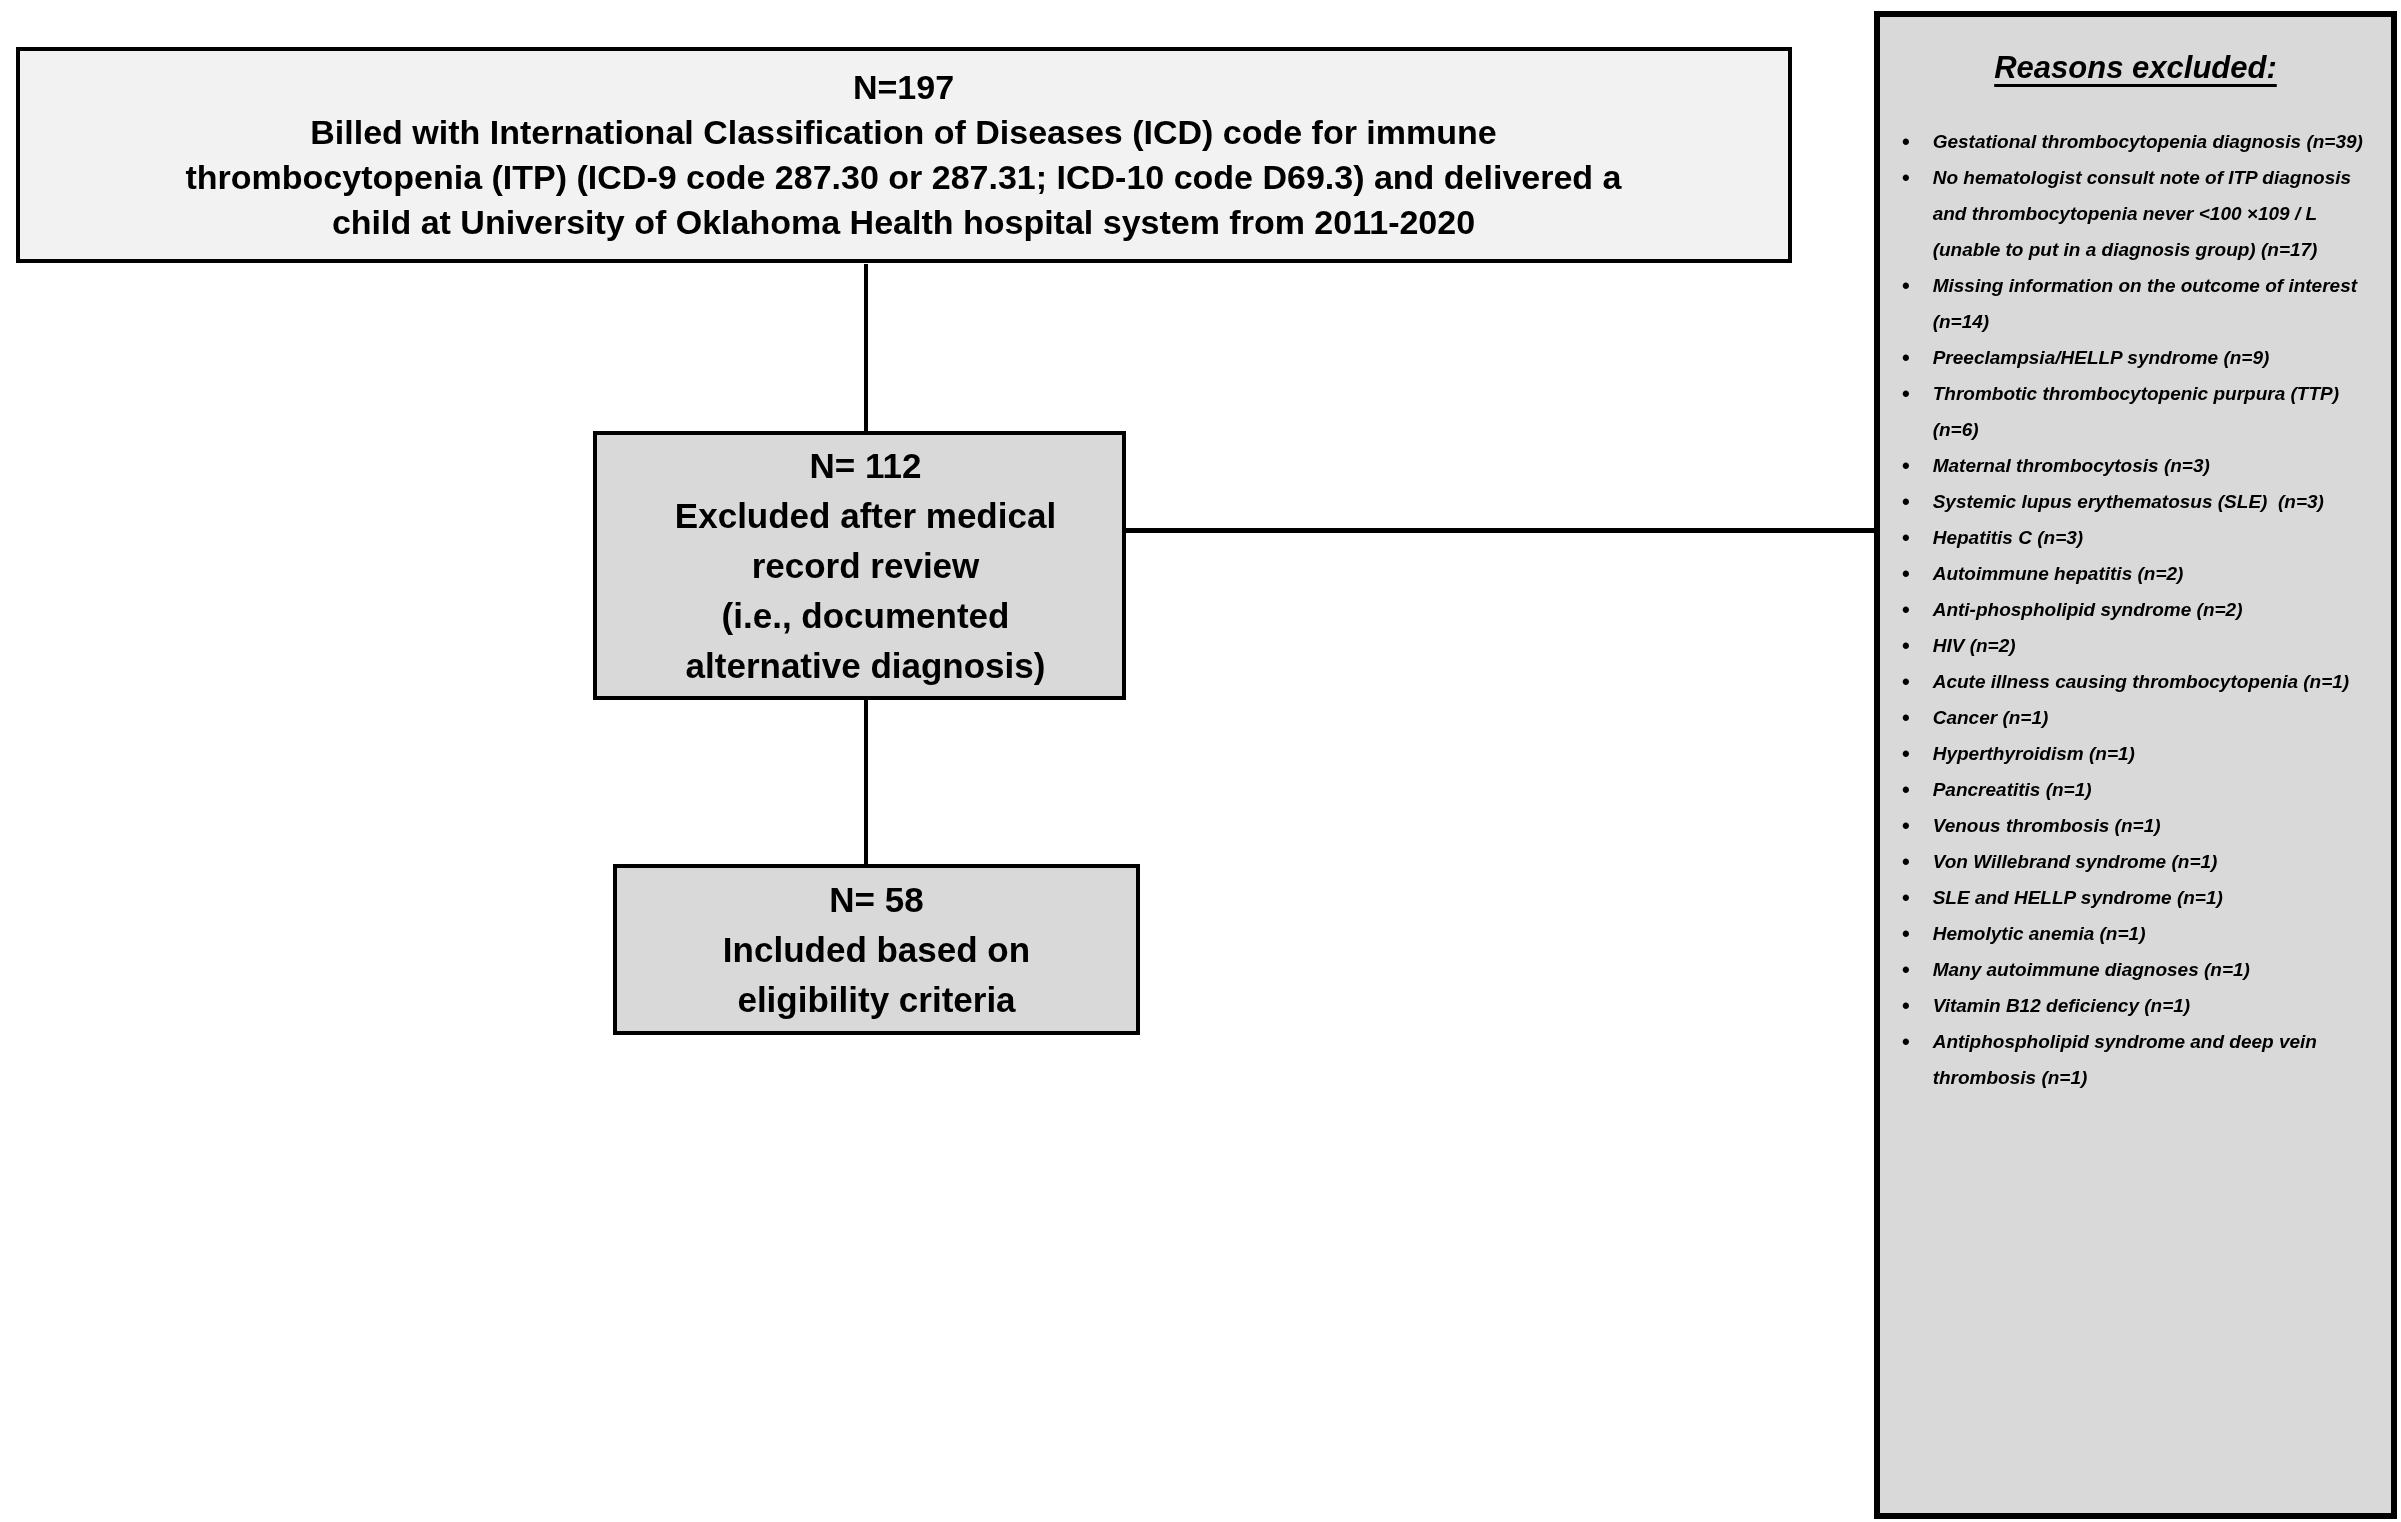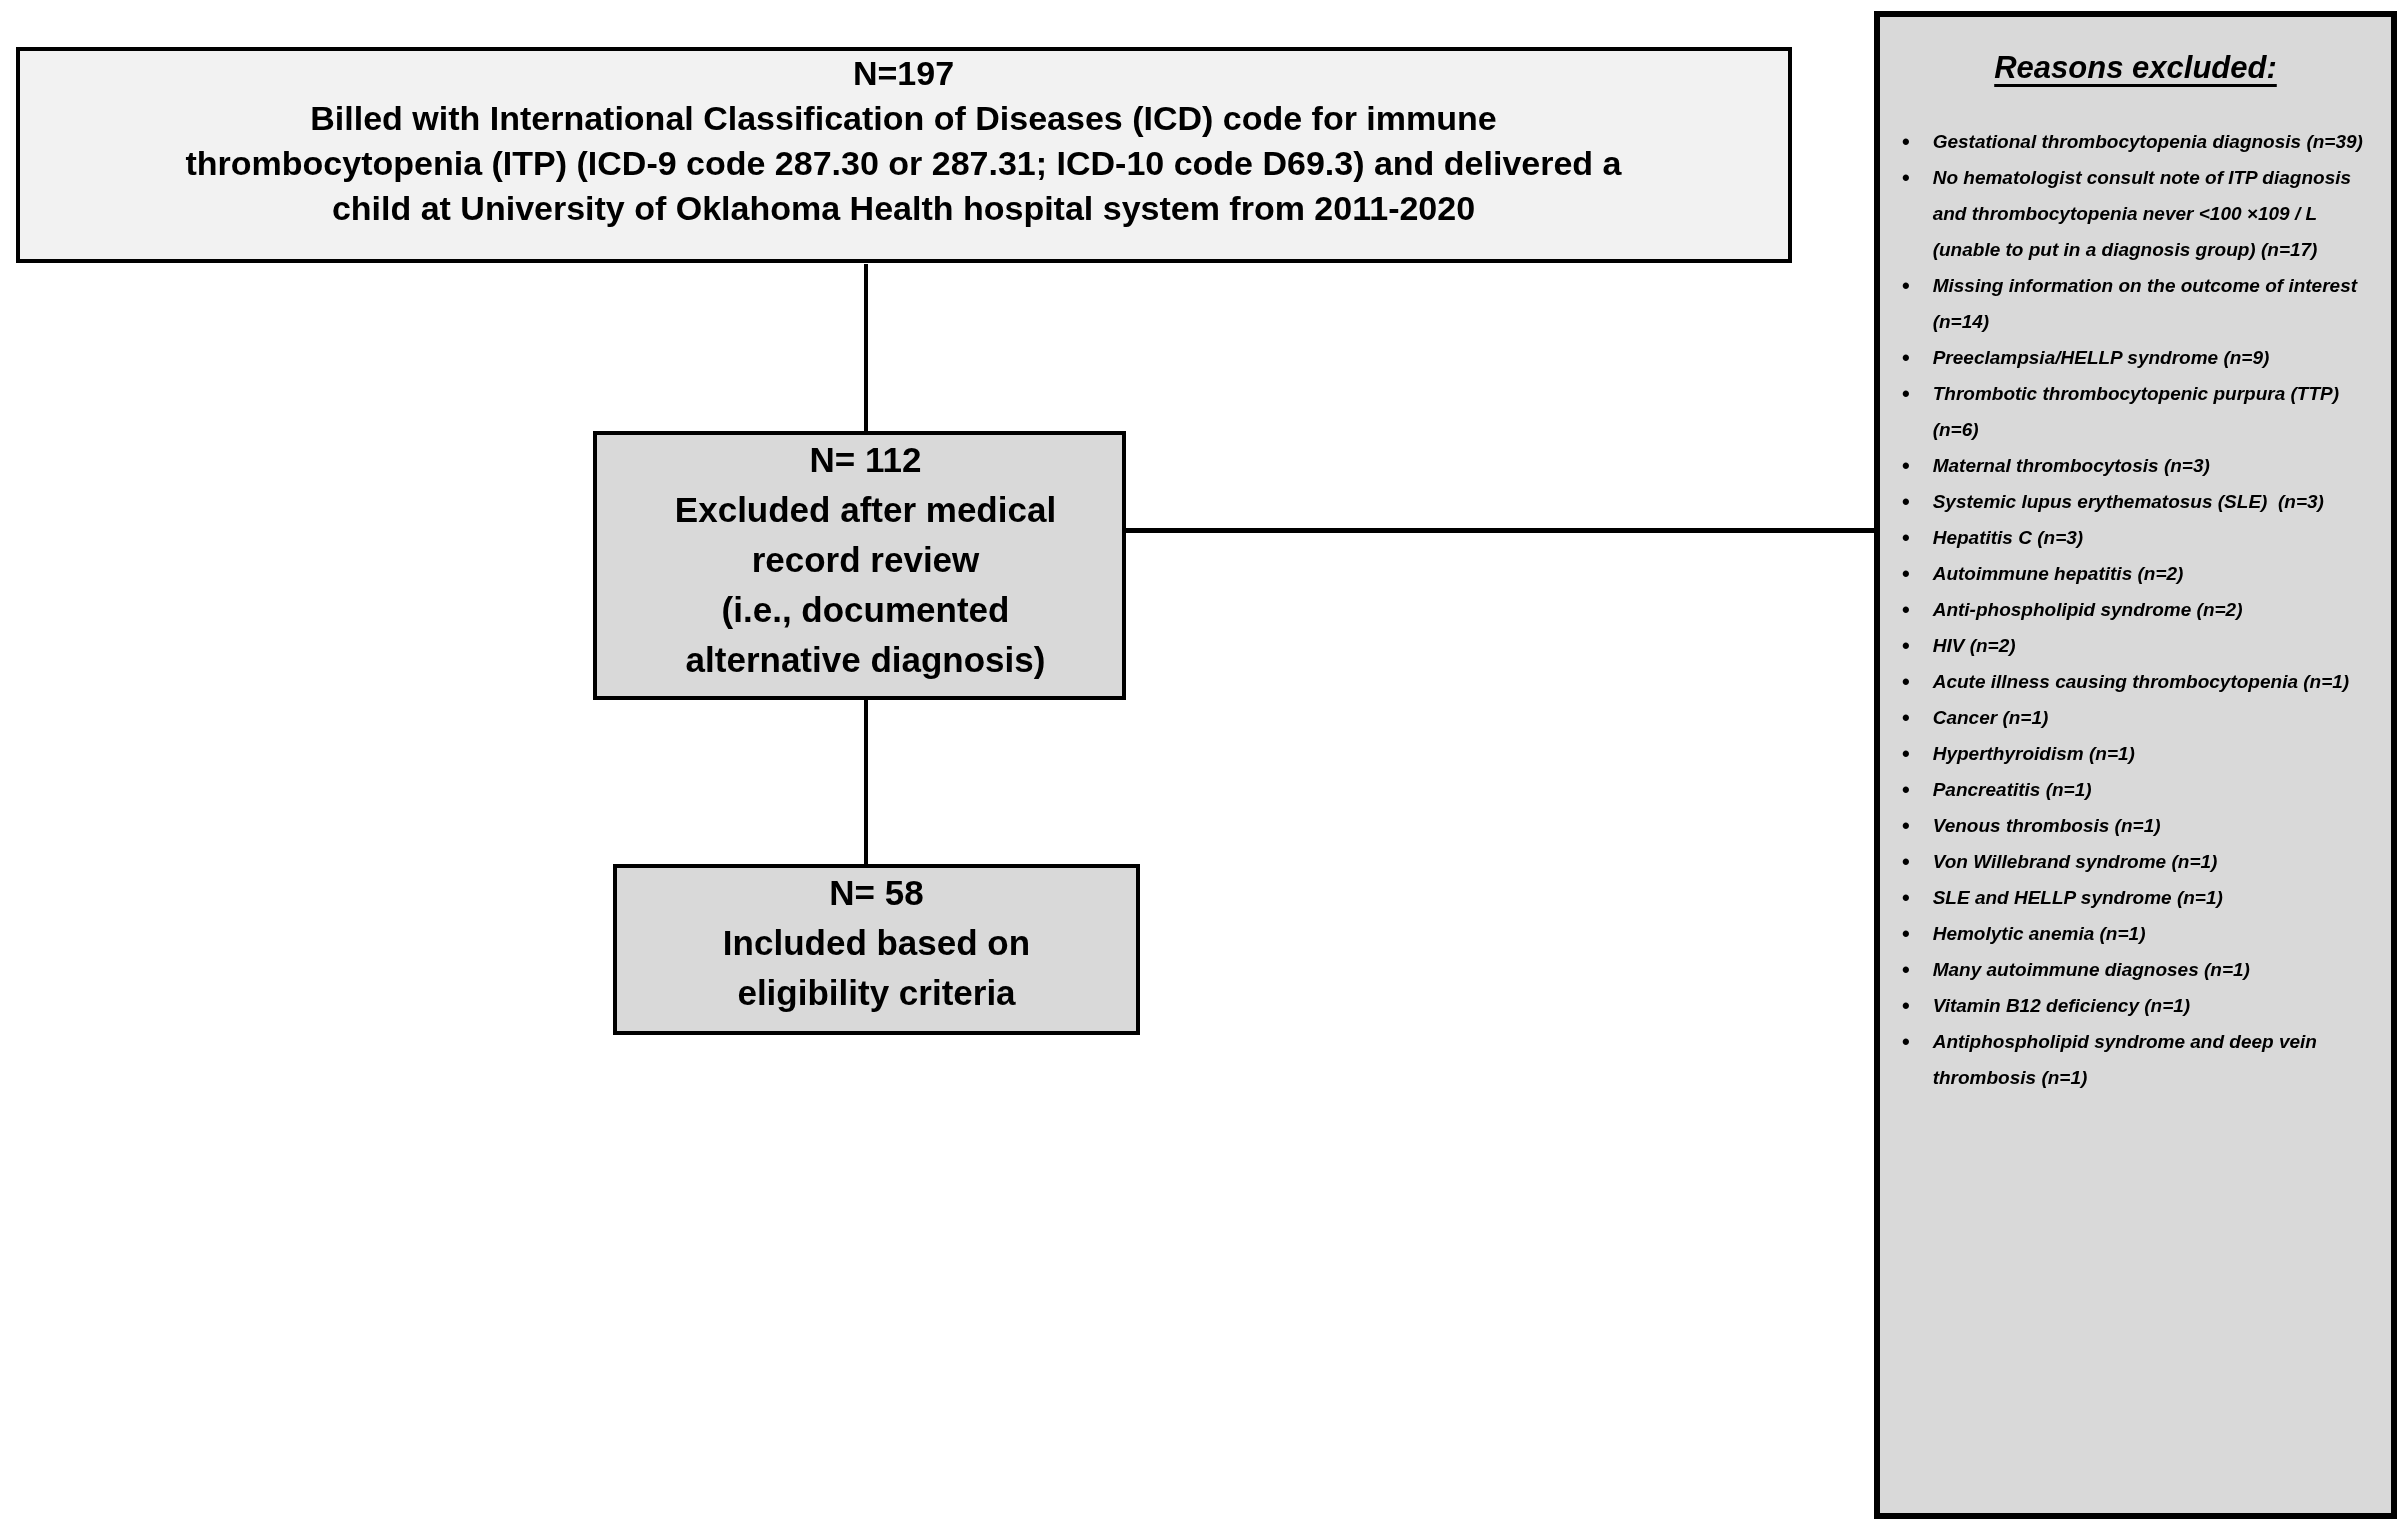--- a/index.html
+++ b/index.html
@@ -9,21 +9,21 @@
     background:#ffffff;
     font-family:"Liberation Sans", sans-serif;
     font-weight:bold;
     color:#000;
     overflow:hidden;
   }
   .fbox{
     position:absolute;
     box-sizing:border-box;
     border:4.4px solid var(--line_color);
-    display:flex;flex-direction:column;
+    display:flex;flex-direction:column;justify-content:center;
     text-align:center;
   }
   #box-initial{
     left:15.5px;top:47px;width:1776px;height:216px;
     background:var(--box_initial_fill);
     font-size:34px;line-height:45px;
     padding:0 16.6px;
   }
   #box-excluded{
     left:593px;top:431px;width:533px;height:269px;

